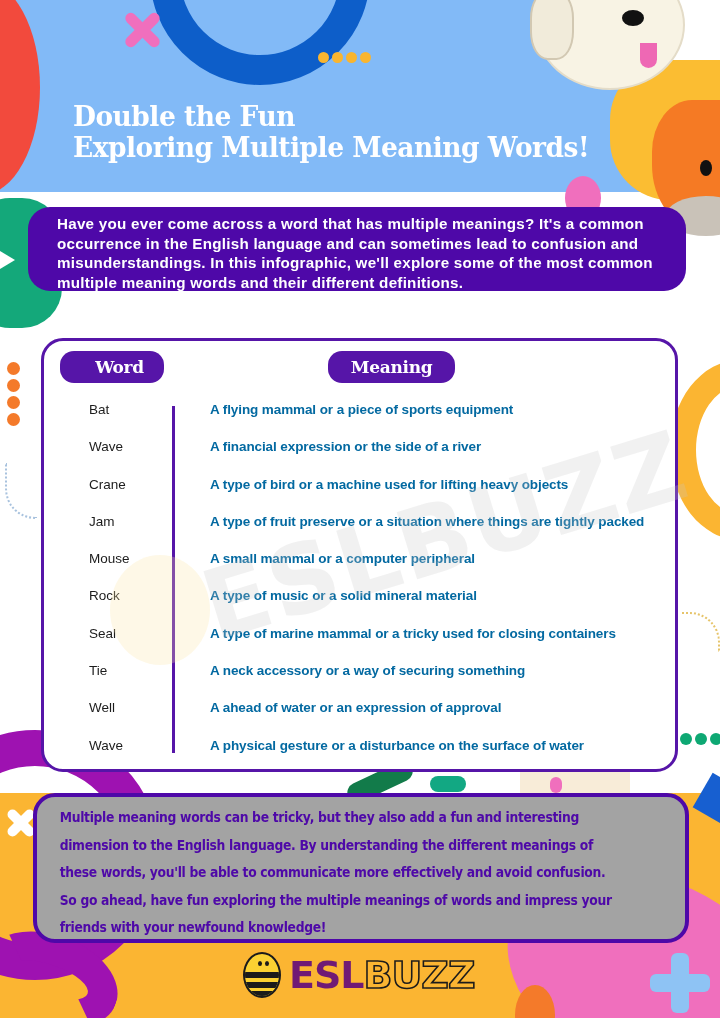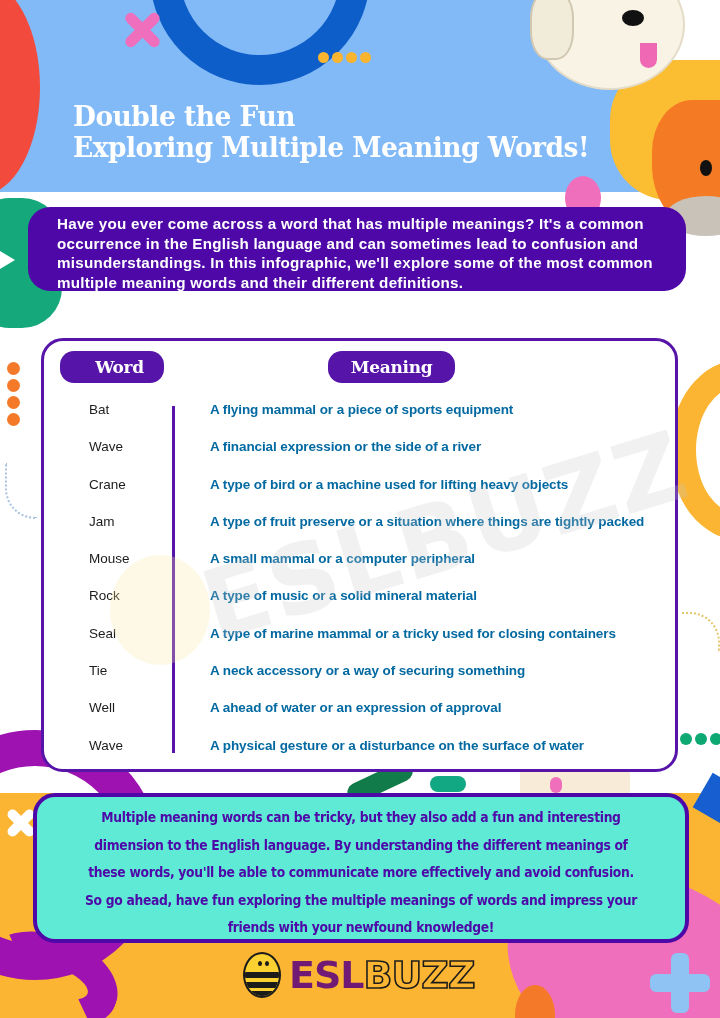--- a/index.html
+++ b/index.html
@@ -75,21 +75,21 @@
   .pink-dot-small { position: absolute; left: 550px; top: 777px; width: 12px; height: 16px; background: #f06fbd; border-radius: 6px; }
   .blue-stripe { position: absolute; left: 700px; top: 780px; width: 40px; height: 40px; background: #175fd0; transform: rotate(30deg); }
   .pink-swoosh { position: absolute; left: 500px; top: 880px; width: 300px; height: 200px; background: #f06fbd; border-radius: 50%; transform: rotate(25deg); }
   .orange-oval { position: absolute; left: 515px; top: 985px; width: 40px; height: 60px; background: #f47a2a; border-radius: 50%; }
   .blue-plus { position: absolute; left: 650px; top: 953px; width: 60px; height: 60px; }
   .blue-plus::before { content: ""; position: absolute; left: 21px; top: 0; width: 18px; height: 60px; background: #8ec3f4; border-radius: 6px; }
   .blue-plus::after { content: ""; position: absolute; left: 0; top: 21px; width: 60px; height: 18px; background: #8ec3f4; border-radius: 6px; }
   .purple-curve-btm { position: absolute; left: -20px; top: 935px; width: 140px; height: 90px; border-radius: 50%; border: 30px solid #9e12b1; border-left-color: transparent; border-bottom-color: transparent; transform: rotate(20deg); }
 
   
-  .closing-box { position: absolute; left: 33px; top: 793px; width: 656px; height: 150px; background: #5eead4; border: 4px solid #4e08a8; border-radius: 22px; text-align: center; padding-top: 7px; }
+  .closing-box { position: absolute; left: 33px; top: 793px; width: 656px; height: 150px; background: #a3a3a3; border: 4px solid #4e08a8; border-radius: 22px; padding-top: 7px; }
   .closing-text { color: #4e08a8; font-family: "DejaVu Sans", sans-serif; font-weight: bold; font-size: 13.3px; line-height: 27.5px; letter-spacing: -0.35px; transform: scaleX(0.93); }
 
   
   .logo { position: absolute; left: 243px; top: 950px; height: 50px; display: flex; align-items: center; }
   .bee-icon { width: 38px; height: 46px; border-radius: 50%; background: #fbd132; border: 2px solid #1b1b1b; position: relative; overflow: hidden; }
   .bee-icon .stripe { position: absolute; left: 0; width: 100%; height: 6px; background: #1b1b1b; }
   .bee-icon .eye { position: absolute; top: 7px; width: 4px; height: 5px; background: #1b1b1b; border-radius: 50%; }
   .logo-esl { font-family: "DejaVu Sans", sans-serif; font-weight: bold; font-size: 38px; color: #701a75; margin-left: 8px; letter-spacing: -1px; }
   .logo-buzz { font-family: "DejaVu Sans", sans-serif; font-weight: bold; font-size: 38px; color: transparent; -webkit-text-stroke: 1.6px #1b1b1b; letter-spacing: -1px; }
 </style>

